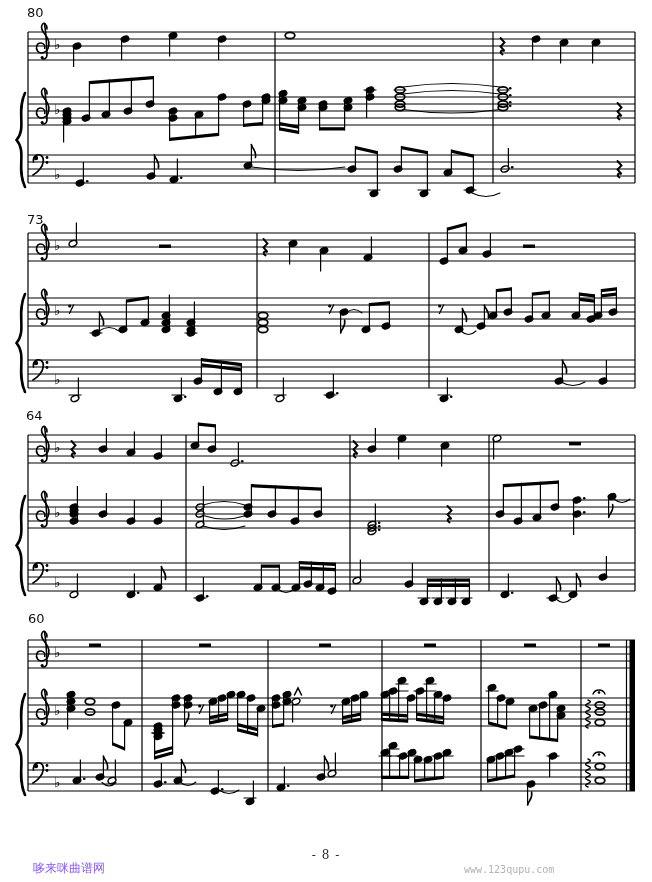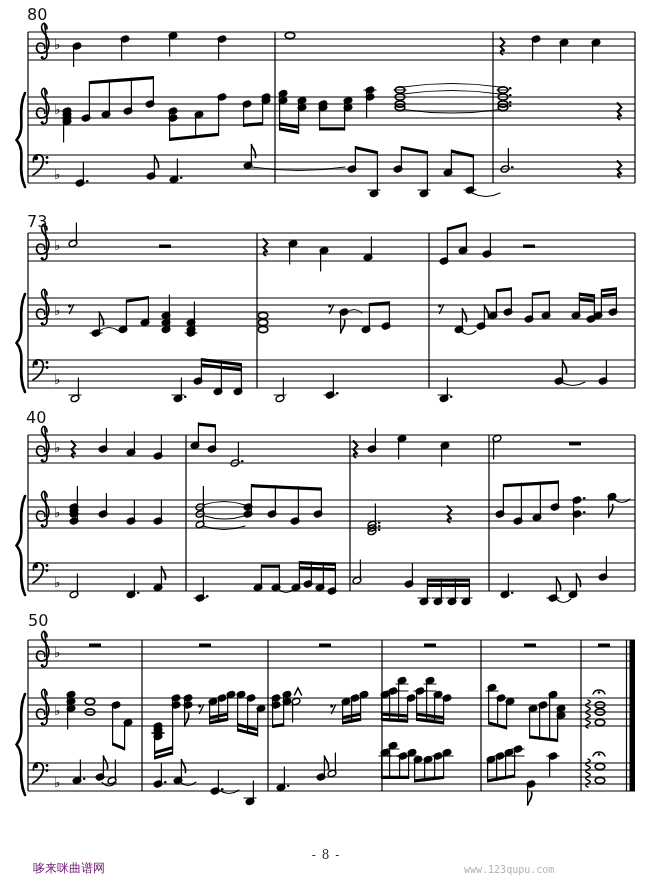--- a/index.html
+++ b/index.html
@@ -1,22 +1,22 @@
 <!DOCTYPE html>
 <html><head>
 <meta charset="utf-8">
 <style>
   html,body{margin:0;padding:0;background:#fff;}
   .page{position:relative;width:652px;height:882px;background:#ffffff;overflow:hidden;
         font-family:"DejaVu Sans",sans-serif;}
   #score{position:absolute;left:0;top:0;}
-  .mnum{position:absolute;font-size:16px;color:#111;font-family:"DejaVu Sans",sans-serif;}
+  .mnum{position:absolute;font-size:13px;color:#111;font-family:"DejaVu Sans",sans-serif;}
   .footer-page{position:absolute;left:0;right:0;top:848px;text-align:center;font-size:12px;color:#2b2b2b;
                font-family:"DejaVu Serif",serif;letter-spacing:1px;}
-  .wm-left{position:absolute;left:33px;top:860px;font-size:12px;color:#701a75;
+  .wm-left{position:absolute;left:33px;top:860px;font-size:12px;color:#8b5cf6;
            font-family:"DejaVu Sans",sans-serif;}
   .wm-right{position:absolute;left:464px;top:864px;font-size:10px;color:#b3b3b3;
             font-family:"DejaVu Sans Mono",monospace;}
 </style>
 </head>
 <body>
 
 <div class="page">
   <svg id="score" width="652" height="882" viewBox="0 0 652 882">
       <line x1="28" y1="32" x2="635" y2="32" stroke="#000000" stroke-width="1"></line>
@@ -725,19 +725,19 @@
       <path d="M588,700 c3.2,1.2 3.2,2.3 0,3.5 c-3.2,1.2 -3.2,2.3 0,3.5 c3.2,1.2 3.2,2.3 0,3.5 c-3.2,1.2 -3.2,2.3 0,3.5 c3.2,1.2 3.2,2.3 0,3.5 c-3.2,1.2 -3.2,2.3 0,3.5 c3.2,1.2 3.2,2.3 0,3.5 c-3.2,1.2 -3.2,2.3 0,3.5" stroke="#000000" stroke-width="1.4" fill="none" stroke-linecap="round"></path>
       <path d="M593,694 A6.5 6.5 0 0 1 605,694" stroke="#000000" stroke-width="1.4" fill="none" stroke-linecap="round"></path>
       <circle cx="599" cy="692.5" r="1.3" fill="#000000"></circle>
       <path d="M588,759 c3.2,1.2 3.2,2.3 0,3.5 c-3.2,1.2 -3.2,2.3 0,3.5 c3.2,1.2 3.2,2.3 0,3.5 c-3.2,1.2 -3.2,2.3 0,3.5 c3.2,1.2 3.2,2.3 0,3.5 c-3.2,1.2 -3.2,2.3 0,3.5 c3.2,1.2 3.2,2.3 0,3.5 c-3.2,1.2 -3.2,2.3 0,3.5" stroke="#000000" stroke-width="1.4" fill="none" stroke-linecap="round"></path>
       <path d="M593,756 A6.5 6.5 0 0 1 605,756" stroke="#000000" stroke-width="1.4" fill="none" stroke-linecap="round"></path>
       <circle cx="599" cy="754.5" r="1.3" fill="#000000"></circle>
     </svg>
 
   <div class="mnum" style="left:27px;top:5px">80</div>
   <div class="mnum" style="left:27px;top:212px">73</div>
-  <div class="mnum" style="left:26px;top:408px">40</div>
-  <div class="mnum" style="left:28px;top:611px">50</div>
+  <div class="mnum" style="left:26px;top:408px">64</div>
+  <div class="mnum" style="left:28px;top:611px">60</div>
 
   <div class="footer-page">- 8 -</div>
   <div class="wm-left">哆来咪曲谱网</div>
   <div class="wm-right">www.123qupu.com</div>
 </div>
 
 </body></html>

